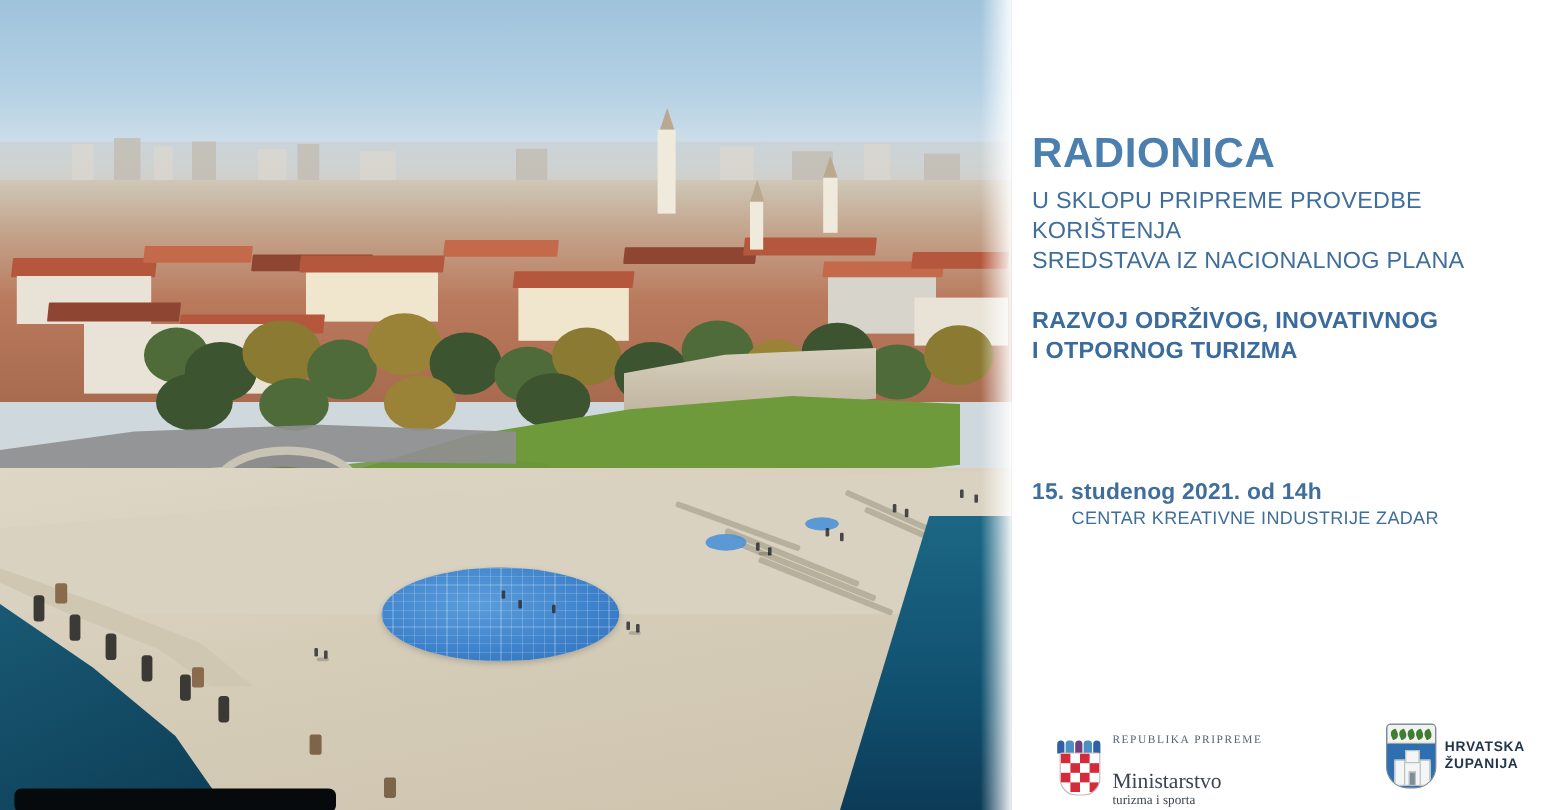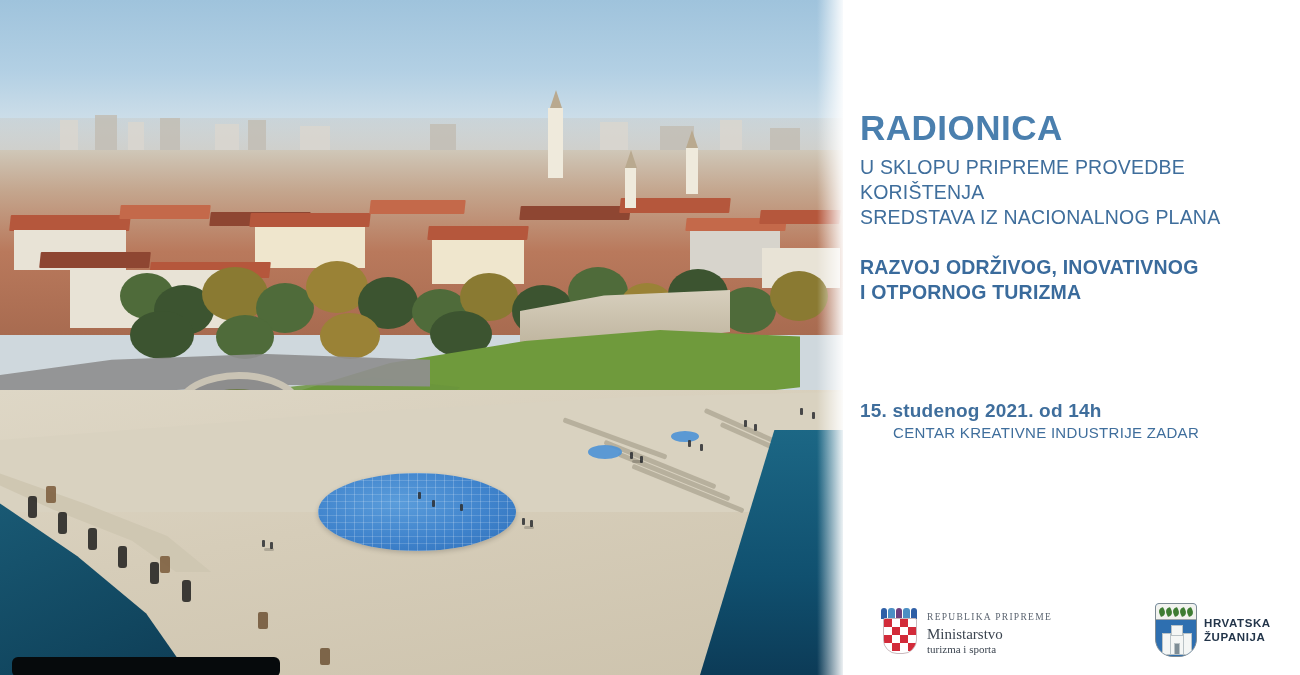--- a/index.html
+++ b/index.html
@@ -185,21 +185,21 @@
   .coaCrown span{flex:1;height:11px;border-radius:3px 3px 0 0;}
   .coaShield{
     position:absolute;left:3px;top:10px;width:32px;height:34px;
     background:#ffffff;border:1px solid #c9b9bd;
     border-radius:2px 2px 14px 14px;
     overflow:hidden;
   }
   .coaShield i{position:absolute;background:#d22b3a;}
   .minText{line-height:1.12;}
   .minText .r{font-family:"Liberation Serif",serif;font-size:9.5px;letter-spacing:1.3px;color:#5b6470;}
-  .minText .m{font-family:"Liberation Serif",serif;font-size:15px;color:#3c4550;display:block;margin-top:2px;}
+  .minText .m{font-family:"Liberation Serif",serif;font-size:18px;color:#3c4550;display:block;margin-top:17px;}
   .minText .m2{font-family:"Liberation Serif",serif;font-size:11px;color:#3c4550;display:block;}
 
   .logoZad{position:absolute;left:295px;top:5px;display:flex;align-items:center;gap:7px;}
   .zadShield{
     position:relative;width:40px;height:52px;
     background:#2e6fb0;
     border:1.5px solid #7d8a93;
     border-radius:4px 4px 18px 18px;
     overflow:hidden;
   }

